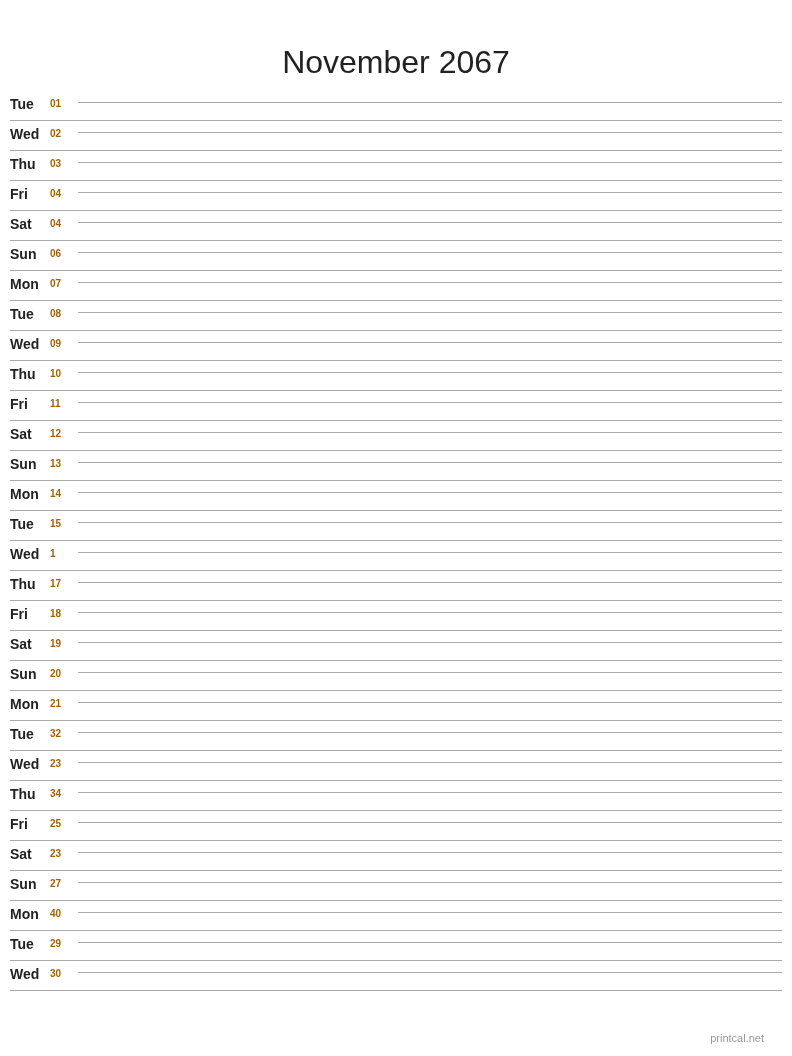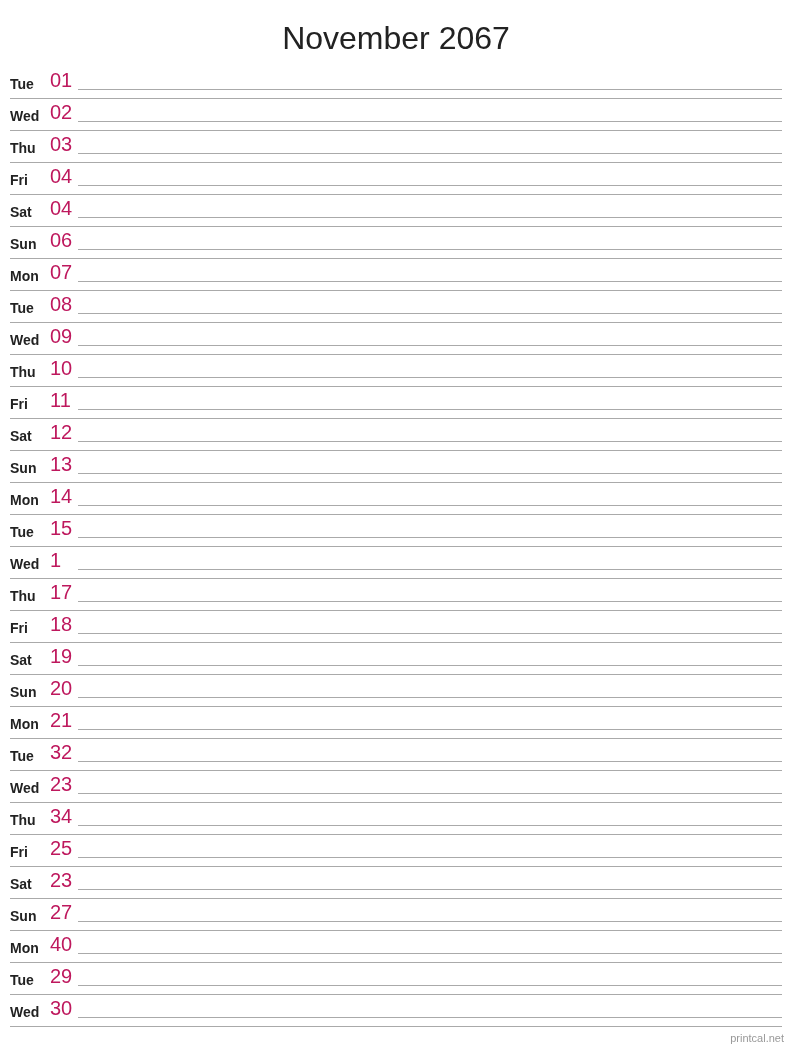--- a/index.html
+++ b/index.html
@@ -13,58 +13,59 @@
       background: #fff;
       font-family: Arial, sans-serif;
       position: relative;
     }
     .page-title {
       text-align: center;
       font-size: 32px;
       font-weight: normal;
       padding: 20px 0 10px 0;
       color: #222;
+      margin-top: 24px;
     }
     .calendar-rows {
       width: 100%;
       padding: 0 10px;
     }
     .calendar-row {
       display: flex;
-      align-items: flex-end;
+      align-items: center;
       padding: 2px 0 4px 0;
       border-bottom: 1px solid #aaa;
       min-height: 30px;
     }
     .day-name {
       width: 40px;
       font-size: 14px;
       font-weight: bold;
       color: #222;
       flex-shrink: 0;
       padding-bottom: 2px;
     }
     .day-number {
       width: 28px;
-      font-size: 20px;
-      font-weight: normal;
-      color: #be185d;
+      font-size: 10px;
+      font-weight: bold;
+      color: #a16207;
       flex-shrink: 0;
       padding-bottom: 2px;
     }
     .day-line {
       flex: 1;
       height: 1px;
       background: #aaa;
       margin-bottom: 4px;
     }
     .footer {
       position: absolute;
       bottom: 12px;
-      right: 8px;
+      right: 28px;
       font-size: 11px;
       color: #999;
       text-align: right;
     }
   </style>
 </head>
 <body>
 
 <h1 class="page-title">November 2067</h1>
 

